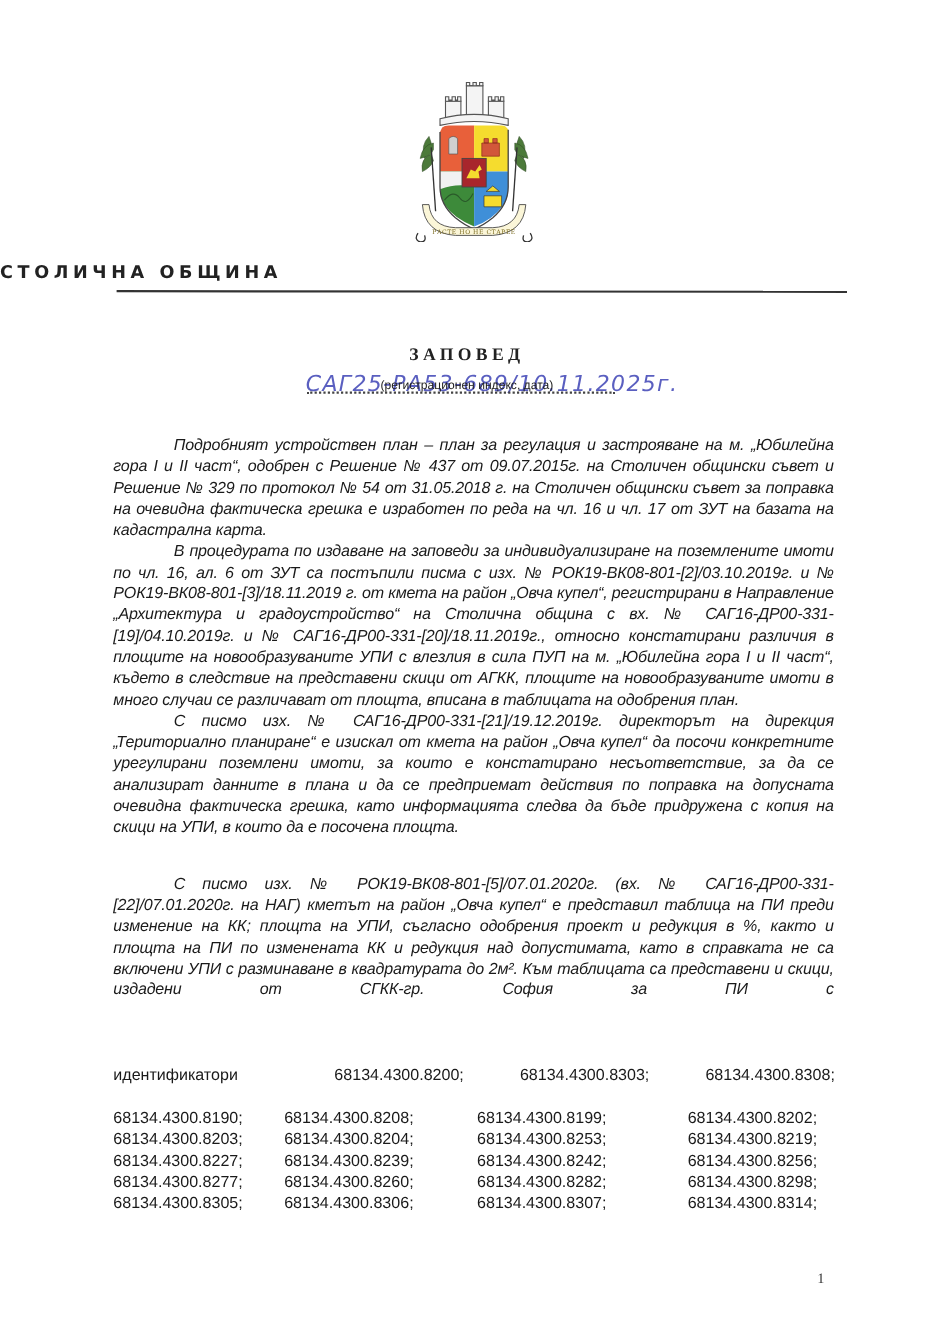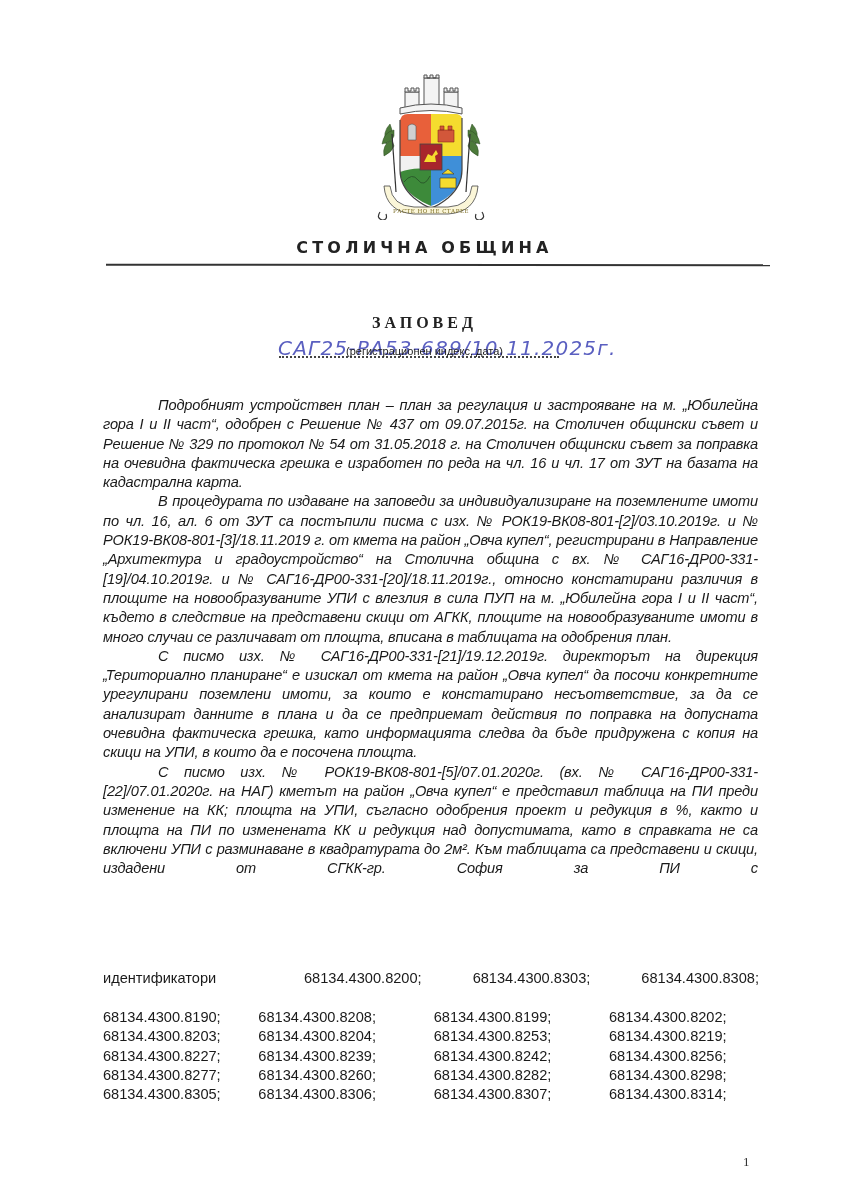--- a/index.html
+++ b/index.html
@@ -2,21 +2,21 @@
 <html><head>
   <meta charset="utf-8">
   <style>
     html, body { margin: 0; padding: 0; background: #ffffff; }
     body {
       width: 849px; height: 1200px; position: relative; overflow: hidden;
       font-family: "Liberation Sans", sans-serif; color: #1a1a1a;
     }
     .crest { position: absolute; left: 372px; top: 74px; width: 118px; height: 146px; }
     .org-title {
-      position: absolute; left: 0; width: 849px; top: 238px; text-align: center;
+      position: absolute; left: 0; width: 849px; top: 238px; 
       font-family: "DejaVu Sans", sans-serif; font-weight: bold; font-size: 16px;
       letter-spacing: 4.2px; color: #222;
     }
     .rule {
       position: absolute; left: 106px; top: 264px; width: 664px; height: 2px;
       background: #333; transform: rotate(0.05deg);
     }
     .doc-type {
       position: absolute; left: 0; width: 849px; top: 314px; text-align: center;
       font-family: Liberation Serif, serif; font-weight: bold; font-size: 16px;
@@ -34,32 +34,32 @@
     .reg-caption {
       position: absolute; left: 0; width: 849px; top: 345px; text-align: center;
       font-size: 11px; color: #222;
     }
     .body-text {
       position: absolute; left: 103px; top: 396px; width: 655px;
       font-family: "Liberation Sans", sans-serif; font-size: 14.6px; line-height: 19.3px;
       text-align: justify; color: #1a1a1a; letter-spacing: -0.15px; font-style: italic;
     }
     .body-text p { margin: 0; text-indent: 55px; }
-    .body-text p.ids-intro { text-align-last: justify; }
+    .body-text p.ids-intro { text-align-last: justify; margin-top: 32px; }
     .ids-grid {
       position: absolute; left: 103px; top: 1008px; width: 656px;
       font-family: "Liberation Sans", sans-serif; font-size: 14.6px; line-height: 19.3px;
       color: #1a1a1a;
     }
     .id-row { display: flex; justify-content: space-between; height: 19.3px; }
     .id-cell { white-space: nowrap; }
     .id-cell.c0 { width: 150px; }
     .id-cell.c1 { width: 170px; }
     .id-cell.c2 { width: 170px; }
-    .id-cell.c3 { width: 150px; text-align: left; }
+    .id-cell.c3 { width: 150px; text-align: center; }
     .first-id-row {
       position: absolute; left: 103px; top: 969px; width: 656px;
       font-size: 14.6px; line-height: 19.3px; display: flex; justify-content: space-between;
     }
     .first-id-row .lbl { width: 150px; }
     .page-number {
       position: absolute; left: 743px; top: 1154px; font-family: "Liberation Serif", serif;
       font-size: 13px; color: #333;
     }
   </style>

